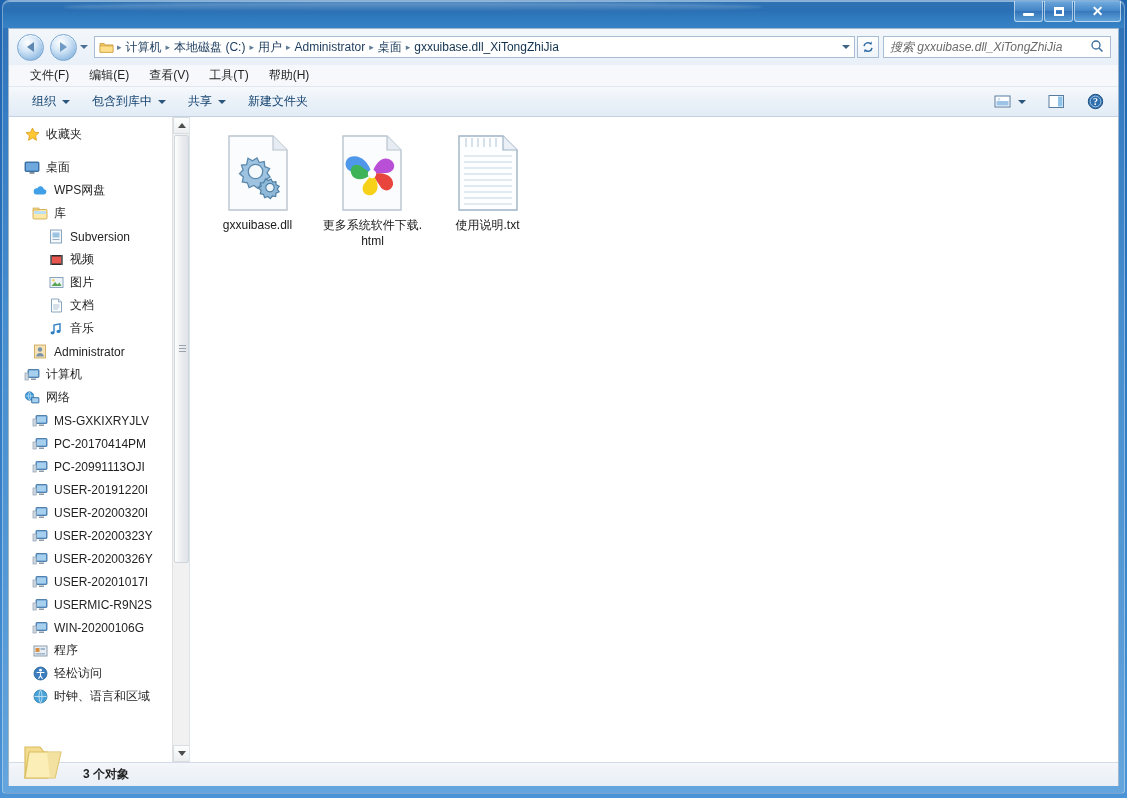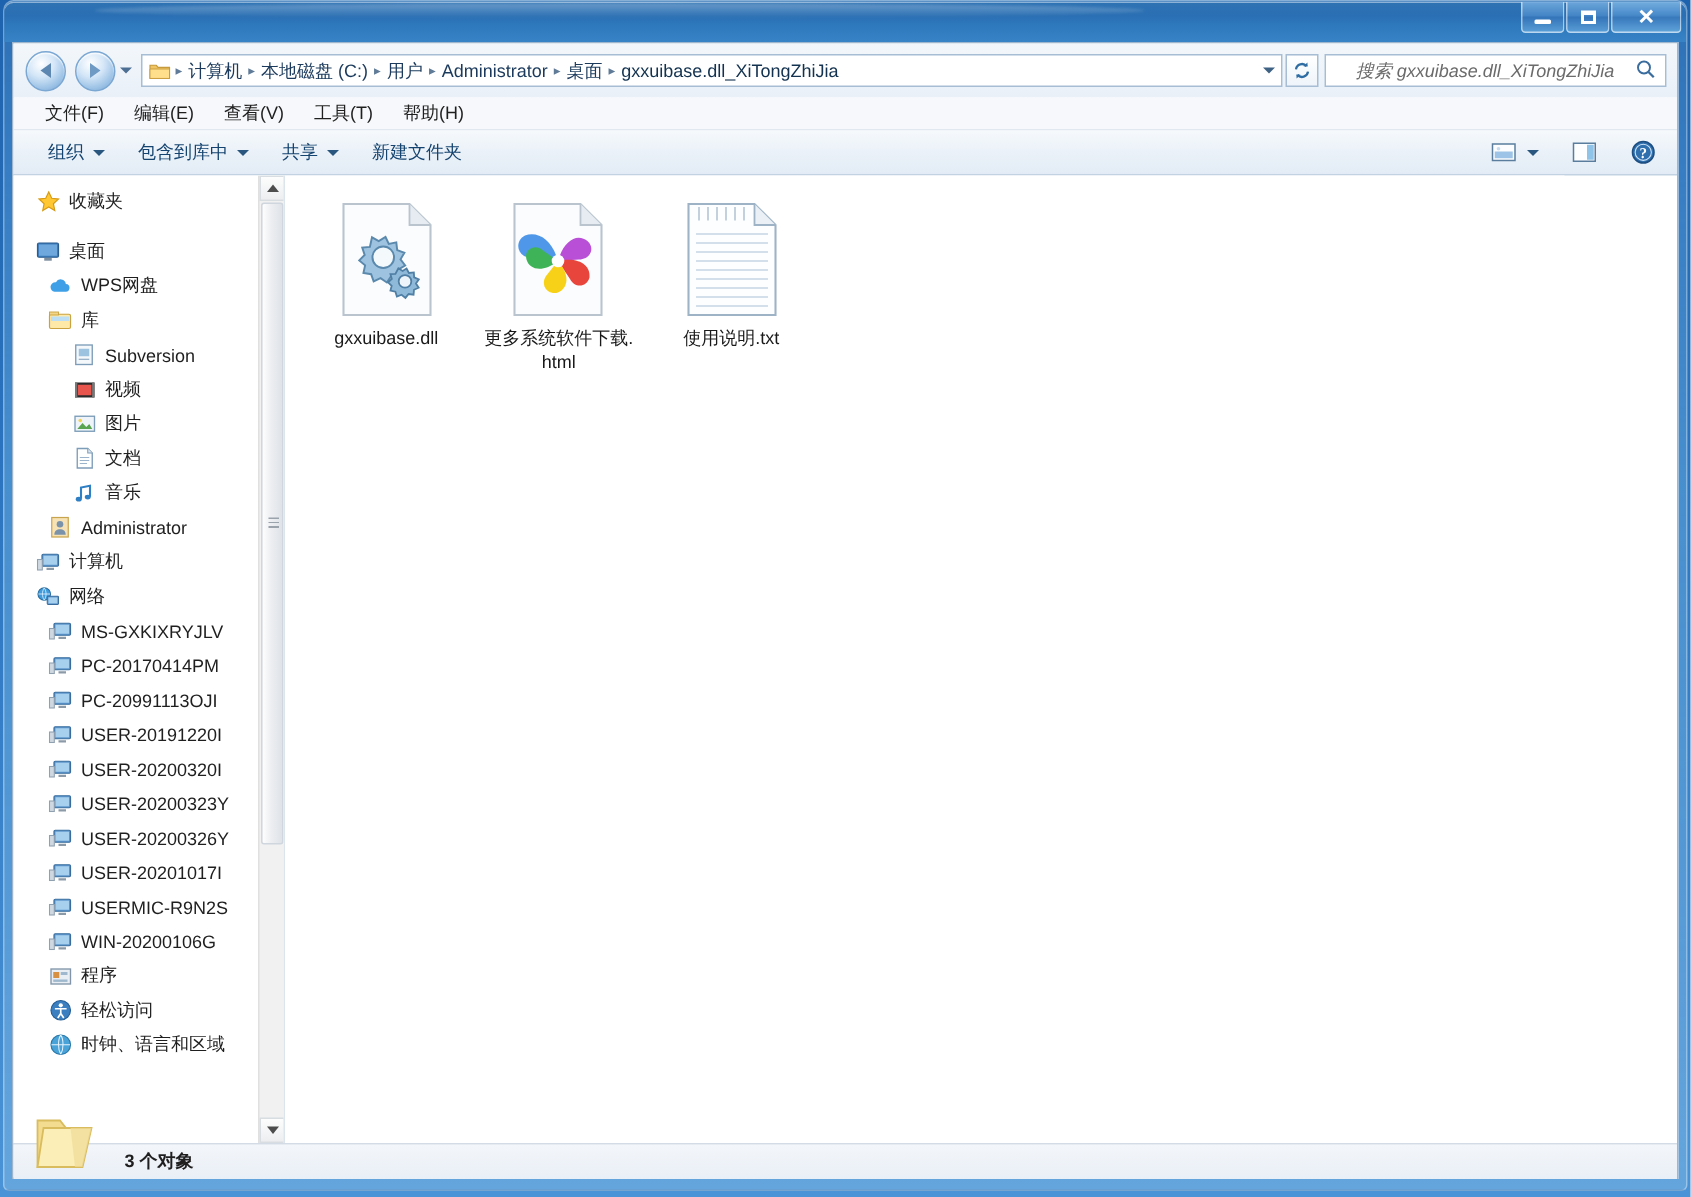--- a/index.html
+++ b/index.html
@@ -168,21 +168,20 @@
     cursor: default;
   }
   .search-box {
     width: 228px; height: 22px;
     margin: 0 7px 0 4px;
     background: #fff;
     border: 1px solid #a6bdd4;
     box-sizing: border-box;
     display: flex; align-items: center;
     position: relative;
-    text-align: center;
   }
   .search-input-text {
     flex: 1 1 auto;
     font-size: 12px;
     font-style: italic;
     color: #6b6b6b;
     padding-left: 6px;
     white-space: nowrap; overflow: hidden;
   }
   .search-icon { margin-right: 6px; color: #3a6c9e; font-size: 13px; }

